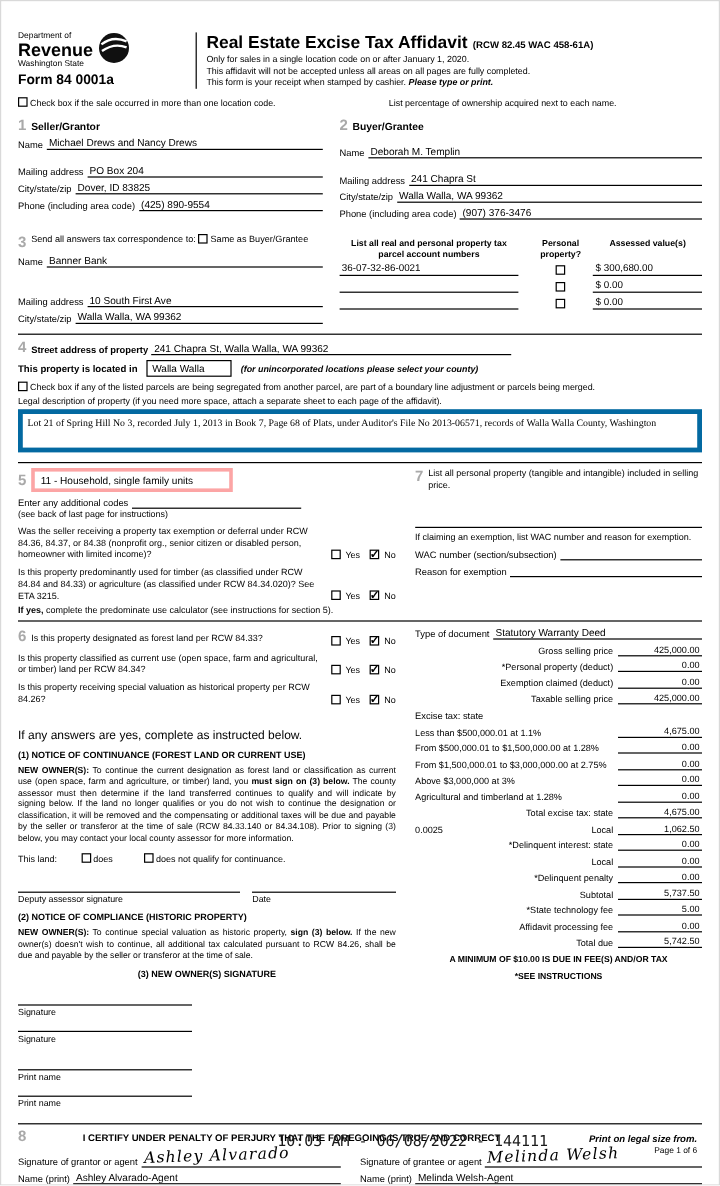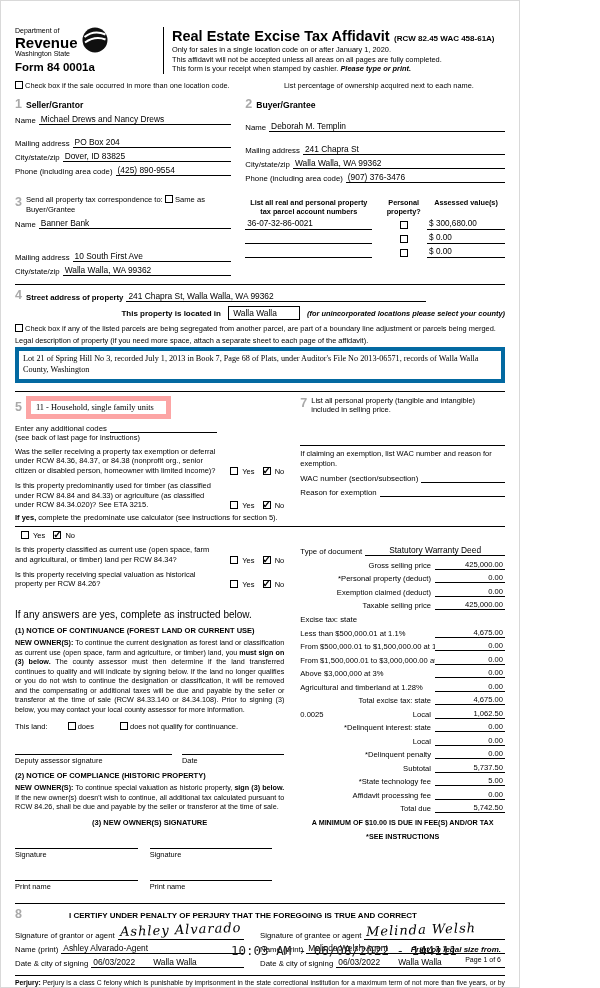--- a/index.html
+++ b/index.html
@@ -1,18 +1,18 @@
 <!DOCTYPE html>
 <html><head>
 <meta charset="utf-8">
 <style>
   * { margin:0; padding:0; box-sizing:border-box; }
   html,body { background:#fff; }
   body { width:600px; height:988px; font-family:"Liberation Sans", sans-serif; color:#000; }
-  .page { width:520px; height:988px; padding:26px 14px 6px 14px; position:relative; overflow:hidden; border:1px solid #d9d9d9; background:#fff; }
+  .page { width:600px; height:988px; padding:26px 14px 6px 14px; position:relative; overflow:hidden; border:1px solid #d9d9d9; background:#fff; }
   .b { font-weight:bold; }
   .i { font-style:italic; }
 
   
   .hdr { display:flex; align-items:stretch; }
   .hdr-left { width:148px; flex:none; padding-right:6px; }
   .dept-row { display:flex; align-items:flex-start; }
   .dept-text { font-size:7px; line-height:1.1; }
   .dept-name { font-size:15px; font-weight:bold; display:block; line-height:1; }
   .logo { margin-left:4px; flex:none; }
@@ -55,21 +55,21 @@
   
   .sec4 { border-top:1px solid #000; margin-top:8px; padding-top:3px; }
   .inline-box { display:inline-block; border:1px solid #000; padding:1px 22px 1px 4px; font-size:8.4px; margin:0 5px; }
   .legalbox { border:4px solid #0369a1; min-height:36px; margin-top:2px; padding:2px 4px; font-size:8.2px; line-height:1.35;font-family:Liberation Serif, serif; }
 
   
   .midgrid { display:grid; grid-template-columns:57% 43%; margin-top:8px; border-top:1px solid #000; }
   .cell { padding:4px 10px 4px 0; }
   .cell.right { padding:4px 0 4px 6px; }
   .cell.r2 { border-top:1px solid #000; }
-  .codebox { display:inline-block; border:5px solid #fca5a5; padding:2px 12px 2px 5px; font-size:8.4px;font-family:Liberation Serif, serif; }
+  .codebox { display:inline-block; border:3px solid #fca5a5; padding:2px 30px 2px 5px; font-size:8.4px; }
   .qrow { display:flex; align-items:flex-end; margin-top:5px; }
   .qtext { flex:1; font-size:7.5px; line-height:1.3; padding-right:5px; }
   .yn { white-space:nowrap; font-size:7.5px; flex:none; }
   .yn .cb { margin:0 2px 0 6px; }
   .notice { font-size:7.2px; line-height:1.32; text-align:justify; margin-top:3px; }
   .ntitle { font-size:7.5px; font-weight:bold; margin-top:6px; }
 
   
   .drow { display:flex; align-items:flex-end; margin-top:4px; font-size:7.8px; }
   .trow { display:flex; align-items:flex-end; margin-top:3.5px; font-size:7.6px; }
@@ -79,21 +79,21 @@
   .tpre { flex:none; padding-right:10px; }
   .excise-hdr { font-size:7.8px; margin-top:5px; }
   .minnote { font-size:7.2px; font-weight:bold; text-align:center; margin-top:5px; }
 
   
   .dep-row { display:flex; margin-top:12px; }
   .dep-col1 { width:62%; padding-right:10px; }
   .dep-col2 { width:38%; }
   .line { border-bottom:1px solid #000; height:12px; }
   .under-lbl { font-size:7.4px; margin-top:1px; }
-  .sig2 { display:flex; margin-top:10px; }
+  .sig2 { display:flex; margin-top:10px;flex-direction:column; }
   .sig2 > div { width:50%; padding-right:12px; }
 
   
   .sec8 { border-top:1px solid #000; margin-top:8px; padding-top:3px; }
   .cert-cols { display:flex; margin-top:2px; }
   .cert-cols > div { width:50%; }
   .cert-cols > div:first-child { padding-right:16px; }
   .script { font-family:"DejaVu Serif", serif; font-style:italic; font-size:13px; display:inline-block; transform:rotate(-2deg); letter-spacing:1px; line-height:0.6; }
 
   
@@ -194,21 +194,21 @@
         <span class="val">(907) 376-3476</span>
       </div>
     </div>
   </div>
 
   <div class="two-col" style="margin-top:12px;">
     <div class="c1">
       <div class="sec-head" style="align-items:flex-start;">
         <span class="secnum">3</span>
         <span style="font-size:7.6px; line-height:1.3;">
-          <span>Send all property tax correspondence to:</span>
+          <span>Send all answers tax correspondence to:</span>
           <span class="cb"></span>
           <span>Same as Buyer/Grantee</span>
         </span>
       </div>
       <div class="field">
         <span class="lbl">Name</span>
         <span class="val">Banner Bank</span>
       </div>
       <div class="field" style="margin-top:22px;">
         <span class="lbl">Mailing address</span>
@@ -256,21 +256,21 @@
       </div>
     </div>
   </div>
 
   <div class="sec4">
     <div class="field" style="margin-top:0;">
       <span class="secnum">4</span>
       <span class="lbl b">Street address of property</span>
       <span class="val" style="flex:none; width:300px;">241 Chapra St, Walla Walla, WA 99362</span>
     </div>
-    <div style="margin-top:4px; font-size:8px;text-align:right;">
+    <div style="margin-top:4px; font-size:8px;">
       <span class="b">This property is located in</span>
       <span class="inline-box">Walla Walla</span>
       <span class="b i" style="font-size:7.4px;">(for unincorporated locations please select your county)</span>
     </div>
     <div style="margin-top:4px; font-size:7.4px;">
       <span class="cb"></span>
       <span>Check box if any of the listed parcels are being segregated from another parcel, are part of a boundary line adjustment or parcels being merged.</span>
     </div>
     <div style="margin-top:3px; font-size:7.4px;">Legal description of property (if you need more space, attach a separate sheet to each page of the affidavit).</div>
     <div class="legalbox">Lot 21 of Spring Hill No 3, recorded July 1, 2013 in Book 7, Page 68 of Plats, under Auditor's File No 2013-06571, records of Walla Walla County, Washington</div>
@@ -323,20 +323,21 @@
         <span class="val"></span>
       </div>
       <div class="field">
         <span class="lbl">Reason for exemption</span>
         <span class="val"></span>
       </div>
     </div>
 
     <div class="cell r2">
       <div class="qrow" style="margin-top:0;">
+        <span class="qtext"><span class="secnum">6</span><span>Is this property designated as forest land per RCW 84.33?</span></span>
         <span class="yn">
           <span class="cb"></span>
           <span>Yes</span>
           <span class="cb checked"></span>
           <span>No</span>
         </span>
       </div>
       <div class="qrow">
         <span class="qtext">Is this property classified as current use (open space, farm and agricultural, or timber) land per RCW 84.34?</span>
         <span class="yn">
@@ -401,21 +402,21 @@
           <div class="under-lbl">Print name</div>
         </div>
         <div>
           <div class="line"></div>
           <div class="under-lbl">Print name</div>
         </div>
       </div>
     </div>
 
     <div class="cell right r2">
-      <div class="drow" style="margin-top:14px;text-align:center;">
+      <div class="drow" style="margin-top:0;">
         <span class="lbl">Type of document</span>
         <span class="val">Statutory Warranty Deed</span>
       </div>
 
       <div class="trow">
           <span class="tlabel">Gross selling price</span>
           <span class="tval">425,000.00</span>
         </div>
       <div class="trow">
           <span class="tlabel">*Personal property (deduct)</span>

